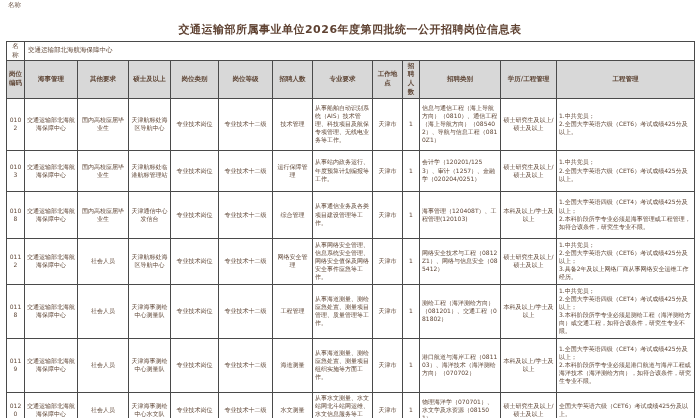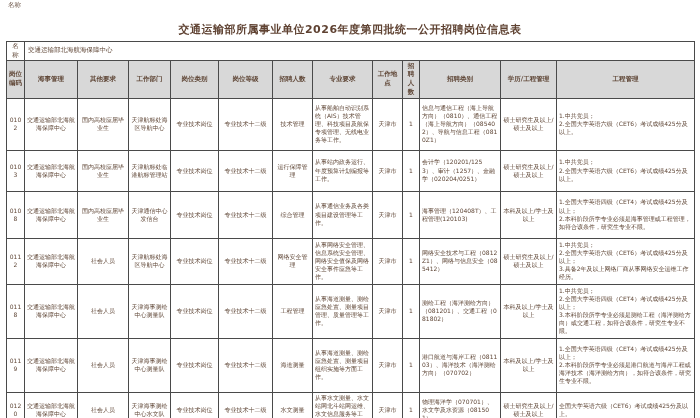--- a/index.html
+++ b/index.html
@@ -82,21 +82,21 @@
   </colgroup>
   <tbody>
     <tr class="meta-row">
       <td>名称</td>
       <td class="meta-value" colspan="12">交通运输部北海航海保障中心</td>
     </tr>
     <tr id="header-row" style="height:23px">
         <th>岗位编码</th>
         <th>海事管理</th>
         <th>其他要求</th>
-        <th>工作部门</th>
+        <th>硕士及以上</th>
         <th>岗位类别</th>
         <th>岗位等级</th>
         <th>招聘人数</th>
         <th>专业要求</th>
         <th>工作地点</th>
         <th>招聘人数</th>
         <th>招聘类别</th>
         <th>学历/工程管理</th>
         <th>工程管理</th>
       </tr>

